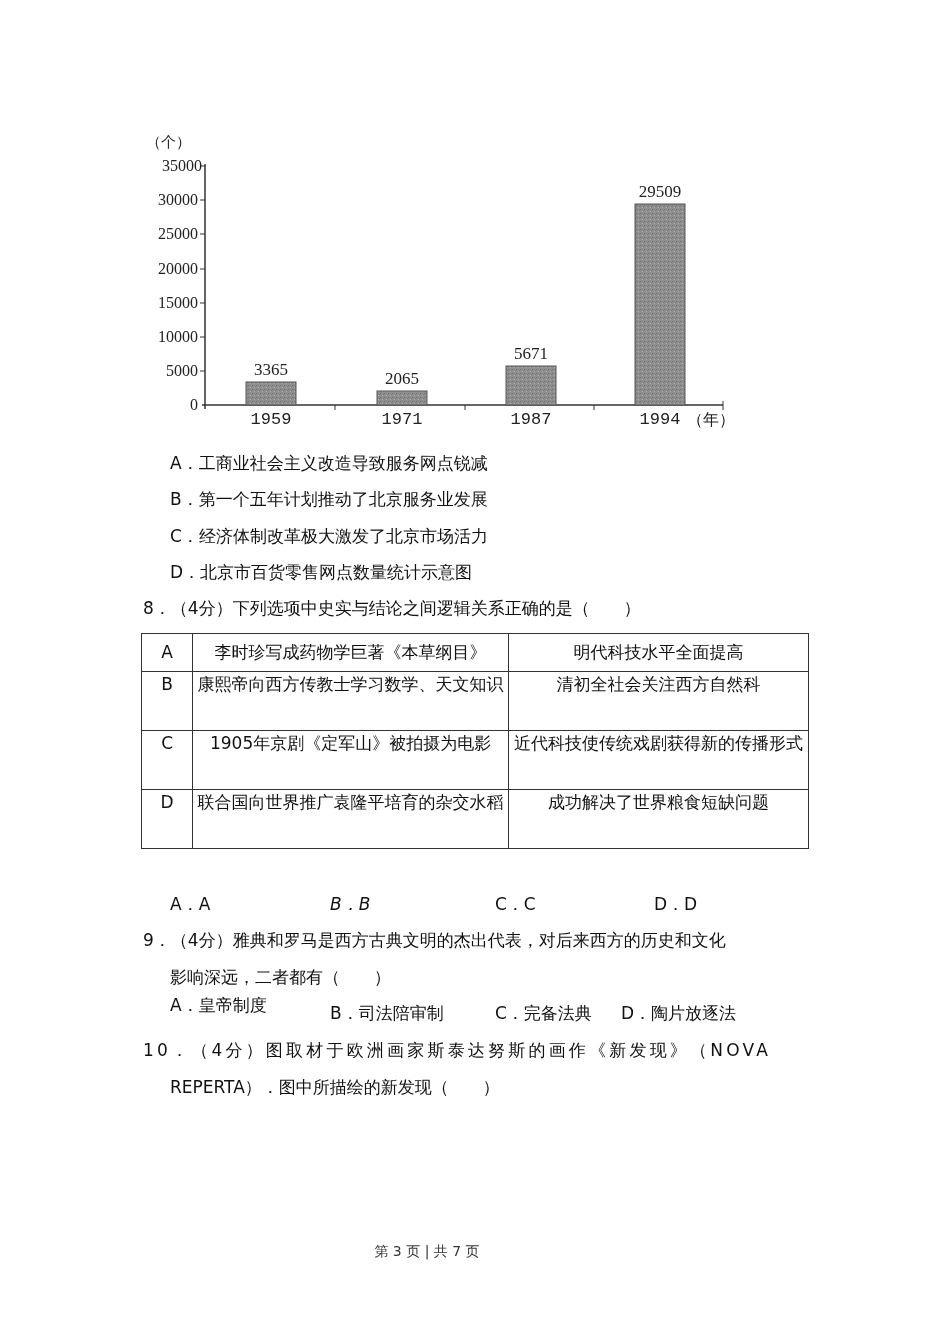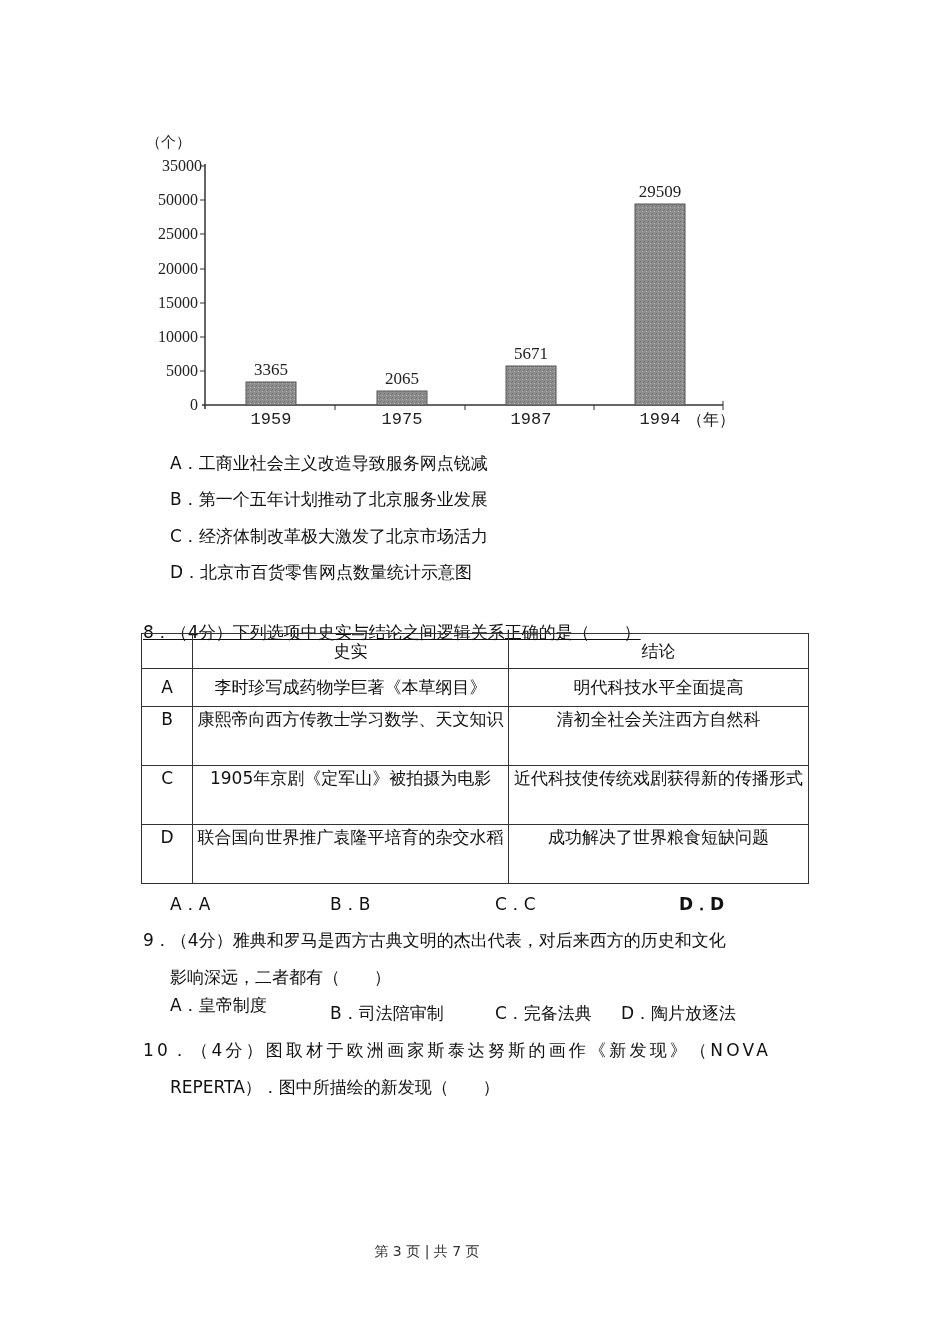--- a/index.html
+++ b/index.html
@@ -97,62 +97,57 @@
     <line x1="454" y1="300" x2="454" y2="305" stroke="#333"></line>
     <line x1="583" y1="296" x2="583" y2="305" stroke="#333"></line>
 
     <rect x="106" y="277" width="50" height="23" fill="url(#grain)" stroke="#555" stroke-width="1"></rect>
     <rect x="237" y="286" width="50" height="14" fill="url(#grain)" stroke="#555" stroke-width="1"></rect>
     <rect x="366" y="261" width="50" height="39" fill="url(#grain)" stroke="#555" stroke-width="1"></rect>
     <rect x="495" y="99" width="50" height="201" fill="url(#grain)" stroke="#555" stroke-width="1"></rect>
   </svg>
 
   <div class="ytick" style="left:4px; top:53px;">35000</div>
-  <div class="ytick" style="left:0; top:87px;">50000</div>
+  <div class="ytick" style="left:0; top:87px;">30000</div>
   <div class="ytick" style="left:0; top:121px;">25000</div>
   <div class="ytick" style="left:0; top:156px;">20000</div>
   <div class="ytick" style="left:0; top:190px;">15000</div>
   <div class="ytick" style="left:0; top:224px;">10000</div>
   <div class="ytick" style="left:0; top:258px;">5000</div>
   <div class="ytick" style="left:0; top:292px;">0</div>
 
   <div class="bar-label" style="left:91px; top:255px;">3365</div>
   <div class="bar-label" style="left:222px; top:264px;">2065</div>
   <div class="bar-label" style="left:351px; top:239px;">5671</div>
   <div class="bar-label" style="left:480px; top:77px;">29509</div>
 
   <div class="xtick" style="left:91px; top:305px;">1959</div>
-  <div class="xtick" style="left:222px; top:305px;">1975</div>
+  <div class="xtick" style="left:222px; top:305px;">1971</div>
   <div class="xtick" style="left:351px; top:305px;">1987</div>
   <div class="xtick" style="left:480px; top:305px;">1994</div>
   <div class="x-unit" style="left:547px; top:305px;">（年）</div>
 </div>
 
 <div class="opt" style="left:170px; top:452px;">
   <span>A．</span><span>工商业社会主义改造导致服务网点锐减</span>
 </div>
 <div class="opt" style="left:170px; top:488px;">
   <span>B．</span><span>第一个五年计划推动了北京服务业发展</span>
 </div>
 <div class="opt" style="left:170px; top:525px;">
   <span>C．</span><span>经济体制改革极大激发了北京市场活力</span>
 </div>
 <div class="opt" style="left:170px; top:561px;">
   <span>D．</span><span>北京市百货零售网点数量统计示意图</span>
 </div>
 
-<div class="line" style="left:143px; top:621px;text-decoration:underline;">8．（4分）下列选项中史实与结论之间逻辑关系正确的是（　　）</div>
+<div class="line" style="left:143px; top:597px;">8．（4分）下列选项中史实与结论之间逻辑关系正确的是（　　）</div>
 
 <table class="q8">
   <tbody>
-      <tr class="hdr">
-    <td class="lbl"></td>
-    <td class="fact">史实</td>
-    <td class="concl">结论</td>
-  </tr>
   <tr class="r1">
     <td class="lbl">A</td>
     <td class="fact">李时珍写成药物学巨著《本草纲目》</td>
     <td class="concl">明代科技水平全面提高</td>
   </tr>
   <tr class="r2">
     <td class="lbl">B</td>
     <td class="fact">康熙帝向西方传教士学习数学、天文知识</td>
     <td class="concl">清初全社会关注西方自然科</td>
   </tr>
@@ -163,23 +158,23 @@
   </tr>
   <tr class="r4">
     <td class="lbl">D</td>
     <td class="fact">联合国向世界推广袁隆平培育的杂交水稻</td>
     <td class="concl">成功解决了世界粮食短缺问题</td>
   </tr>
 </tbody>
   </table>
 
 <div class="opt" style="left:170px; top:893px;">A．A</div>
-<div class="opt" style="left:330px; top:893px;">B．B</div>
+<div class="opt" style="left:330px; top:893px;font-style:italic;">B．B</div>
 <div class="opt" style="left:495px; top:893px;">C．C</div>
-<div class="opt" style="left:679px; top:893px;font-weight:bold;">D．D</div>
+<div class="opt" style="left:654px; top:893px;">D．D</div>
 
 <div class="line" style="left:143px; top:929px;">9．（4分）雅典和罗马是西方古典文明的杰出代表，对后来西方的历史和文化</div>
 <div class="line" style="left:170px; top:966px;">影响深远，二者都有（　　）</div>
 <div class="opt" style="left:170px; top:994px;">A．皇帝制度</div>
 <div class="opt" style="left:330px; top:1002px;">B．司法陪审制</div>
 <div class="opt" style="left:495px; top:1002px;">C．完备法典</div>
 <div class="opt" style="left:621px; top:1002px;">D．陶片放逐法</div>
 
 <div class="line" style="left:143px; top:1039px; letter-spacing:3.2px;">10．（4分）图取材于欧洲画家斯泰达努斯的画作《新发现》（NOVA</div>
 <div class="line" style="left:170px; top:1076px;">REPERTA）．图中所描绘的新发现（　　）</div>

